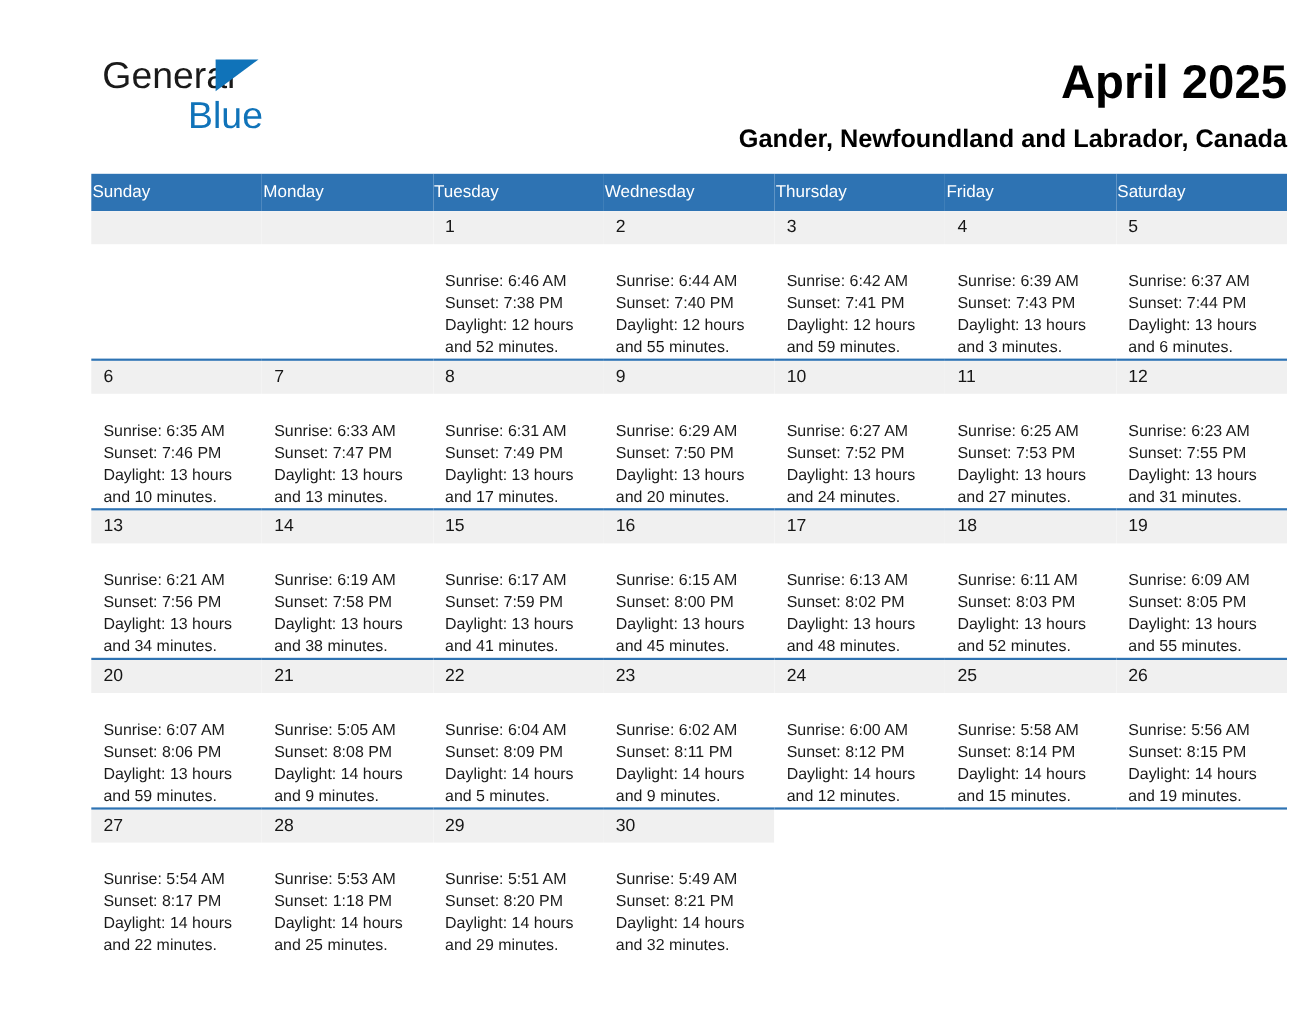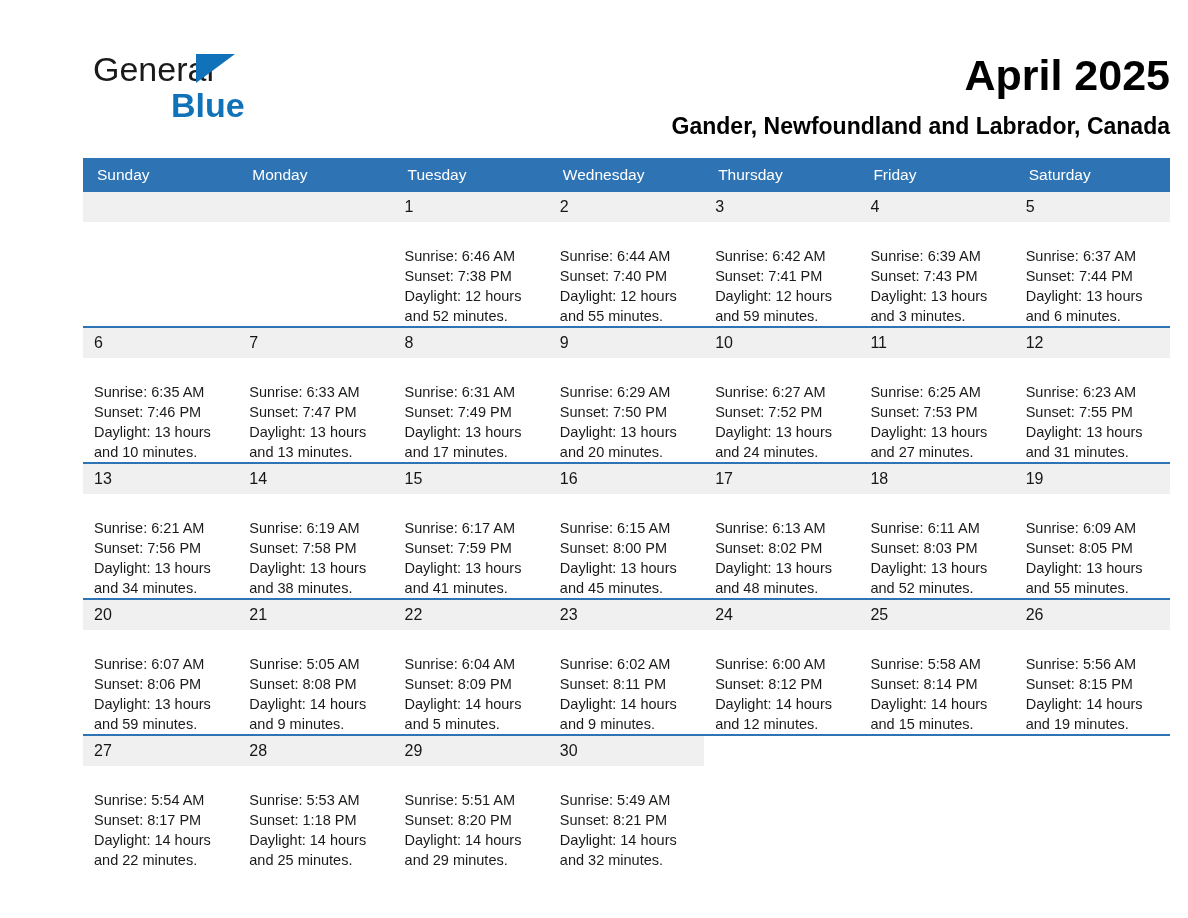--- a/index.html
+++ b/index.html
@@ -56,21 +56,21 @@
     border-left: 39px solid #1073b9;
     border-bottom: 29px solid transparent;
   }
   .brand-row2 {
     display: block;
     margin-top: 2px;
     margin-left: 78px;
     font-size: 34px;
     line-height: 34px;
     color: #1073b9;
-    font-weight: 700;
+    font-weight: 400;
     white-space: nowrap;
   }
   .title {
     position: absolute;
     right: 0;
     top: 8px;
     font-size: 43px;
     line-height: 50px;
     font-weight: 700;
     color: #000;
@@ -102,21 +102,21 @@
     width: 1087px;
   }
   table.cal col { width: 155.28px; }
 
   thead th {
     background: #2e73b3;
     color: #ffffff;
     font-size: 15.5px;
     font-weight: 400;
     text-align: left;
-    padding: 8px 0 8px 14px;
+    padding: 8px 0 8px 1px;
     height: 16px;
     vertical-align: middle;
   }
 
   td.daycell {
     vertical-align: top;
     padding: 0;
     background: #ffffff;
     border-top: 2px solid #2e73b3;
     height: 130px;

